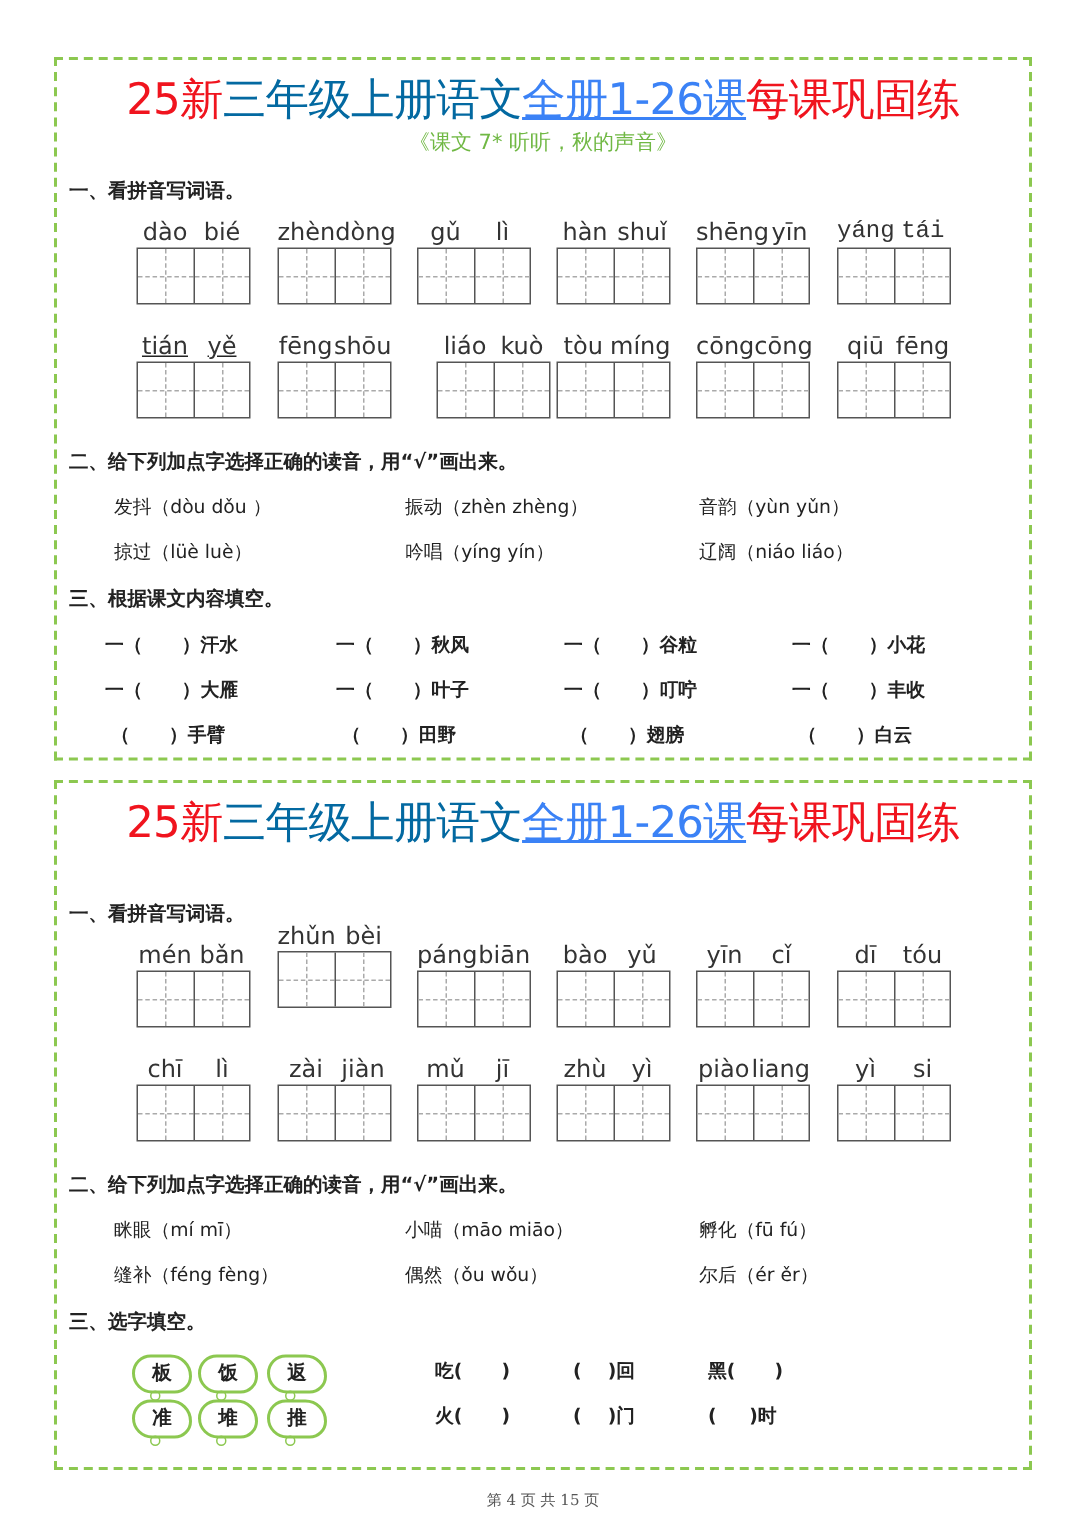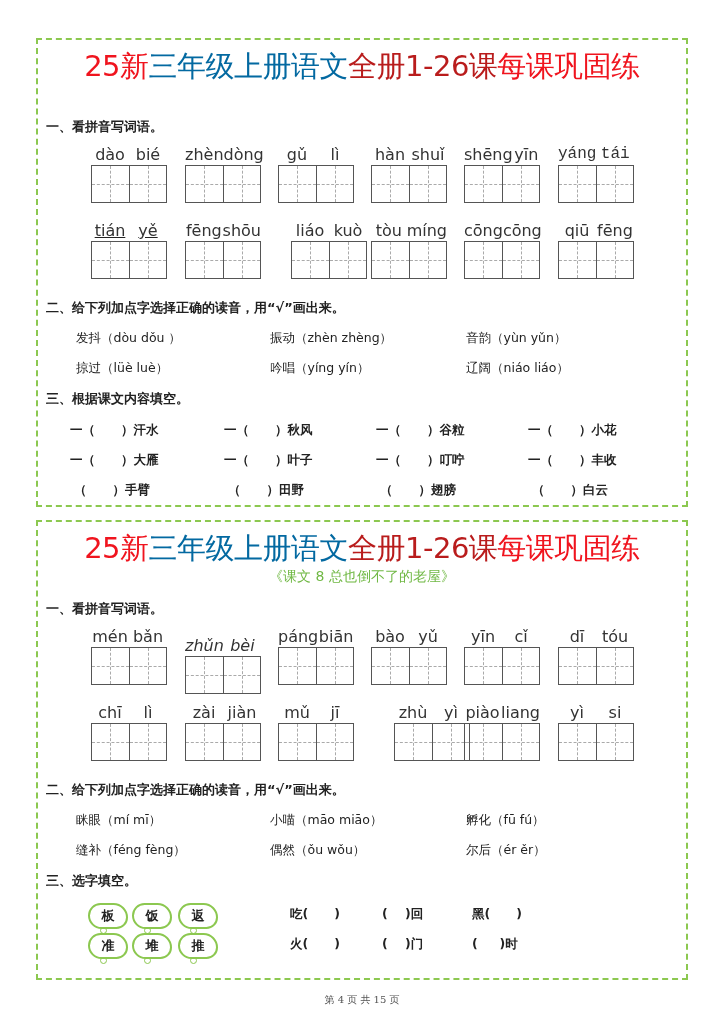--- a/index.html
+++ b/index.html
@@ -1,21 +1,21 @@
 <!DOCTYPE html>
 <html><head>
 <meta charset="utf-8">
 <style>
   html,body{margin:0;padding:0;background:#fff;}
   body{width:724px;height:1024px;position:relative;overflow:hidden;font-family:"DejaVu Sans",sans-serif;color:#222;}
   .frame{position:absolute;left:36px;width:652px;border:2px dashed #8cc850;box-sizing:border-box;}
   #f1{top:38px;height:469px;}
   #f2{top:520px;height:460px;}
   .title{position:absolute;left:0;right:0;top:8px;text-align:center;font-size:29px;line-height:36px;white-space:nowrap;letter-spacing:-0.5px;}
-  .t-red{color:#f0141e;} .t-black{color:#0369a1;} .t-blue{color:#b91c1c;}
+  .t-red{color:#f0141e;} .t-black{color:#0369a1;} .t-blue{color:#3b82f6;text-decoration:underline;}
   .subtitle{position:absolute;left:0;right:0;top:46px;text-align:center;font-size:14px;color:#70b844;}
   .sec{position:absolute;left:8px;font-size:13px;font-weight:bold;color:#222;}
   .py-group{position:absolute;width:76px;}
   .py-labels{display:flex;height:16px;font-size:16px;color:#333;}
   .py-labels span{flex:1;text-align:center;}
   .grid{display:flex;margin-top:4px;border:1.5px solid #555;height:38px;box-sizing:border-box;}
   .cell{flex:1;position:relative;}
   .cell+.cell{border-left:1.5px solid #555;}
   .cell:before{content:"";position:absolute;left:50%;top:0;bottom:0;border-left:1px dashed #aaa;}
   .cell:after{content:"";position:absolute;top:50%;left:0;right:0;border-top:1px dashed #aaa;}
@@ -25,20 +25,21 @@
   .cloud:after{content:"";position:absolute;left:10px;bottom:-7px;width:5px;height:5px;border:1.5px solid #8cc850;border-radius:50%;}
   .footer{position:absolute;top:993px;left:0;right:0;text-align:center;font-size:10px;color:#555;font-family:"DejaVu Serif",serif;}
 </style>
 </head>
 <body>
 
 <div class="frame" id="f1">
   <div class="title">
     <span class="t-red">25新</span><span class="t-black">三年级上册语文</span><span class="t-blue">全册1-26课</span><span class="t-red">每课巩固练</span>
   </div>
+  <div class="subtitle">《课文 7* 听听，秋的声音》</div>
   <div class="sec" style="top:78px">一、看拼音写词语。</div>
   <div id="p0-py">
       <div class="py-group" style="left: 53px; top: 105px;">
         <div class="py-labels">
           <span>dào</span>
           <span>bié</span>
         </div>
         <div class="grid">
           <div class="cell"></div>
           <div class="cell"></div>
@@ -174,34 +175,33 @@
   <div class="fill" style="left:36px;top:442px">（      ）手臂</div>
   <div class="fill" style="left:190px;top:442px">（      ）田野</div>
   <div class="fill" style="left:342px;top:442px">（      ）翅膀</div>
   <div class="fill" style="left:494px;top:442px">（      ）白云</div>
 </div>
 
 <div class="frame" id="f2">
   <div class="title">
     <span class="t-red">25新</span><span class="t-black">三年级上册语文</span><span class="t-blue">全册1-26课</span><span class="t-red">每课巩固练</span>
   </div>
-  <div class="subtitle">《课文 8  总也倒不了的老屋》</div>
   <div class="sec" style="top:78px">一、看拼音写词语。</div>
   <div id="p1-py">
       <div class="py-group" style="left: 53px; top: 105px;">
         <div class="py-labels">
           <span>mén</span>
           <span>bǎn</span>
         </div>
         <div class="grid">
           <div class="cell"></div>
           <div class="cell"></div>
         </div>
       </div>
-      <div class="py-group" style="left: 147px; top: 114px; font-style: italic;">
+      <div class="py-group" style="left: 147px; top: 92px;">
         <div class="py-labels">
           <span>zhǔn</span>
           <span>bèi</span>
         </div>
         <div class="grid">
           <div class="cell"></div>
           <div class="cell"></div>
         </div>
       </div>
       <div class="py-group" style="left: 240px; top: 105px;">
@@ -267,21 +267,21 @@
       <div class="py-group" style="left: 240px; top: 181px;">
         <div class="py-labels">
           <span>mǔ</span>
           <span>jī</span>
         </div>
         <div class="grid">
           <div class="cell"></div>
           <div class="cell"></div>
         </div>
       </div>
-      <div class="py-group" style="left: 333px; top: 181px; margin-left: 23px;">
+      <div class="py-group" style="left: 333px; top: 181px;">
         <div class="py-labels">
           <span>zhù</span>
           <span>yì</span>
         </div>
         <div class="grid">
           <div class="cell"></div>
           <div class="cell"></div>
         </div>
       </div>
       <div class="py-group" style="left: 426px; top: 181px;">

